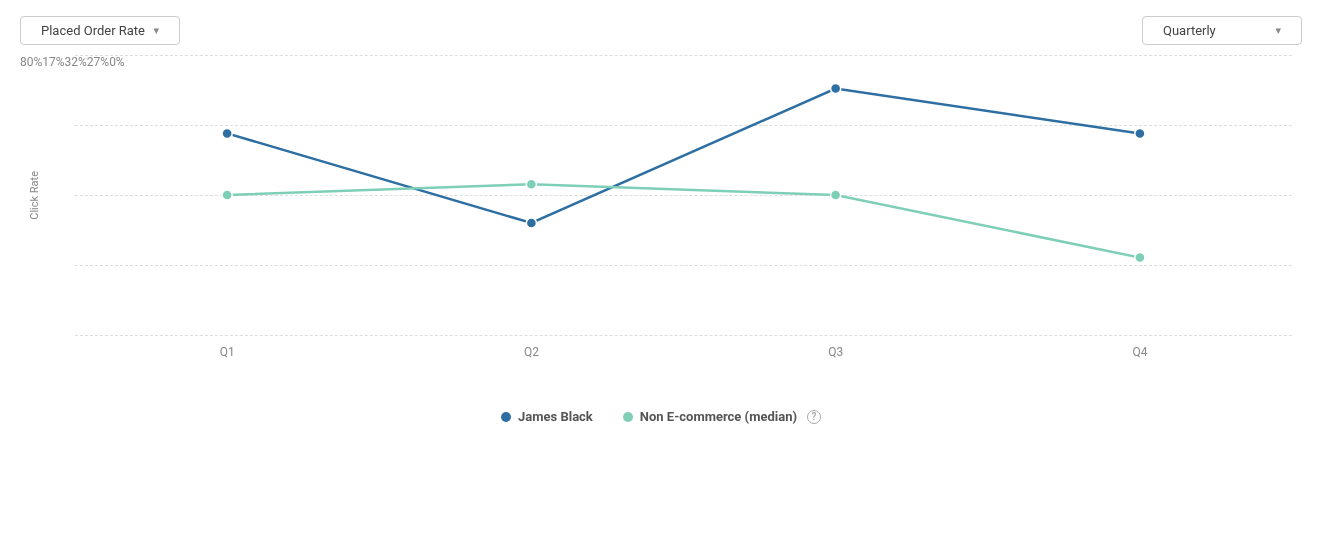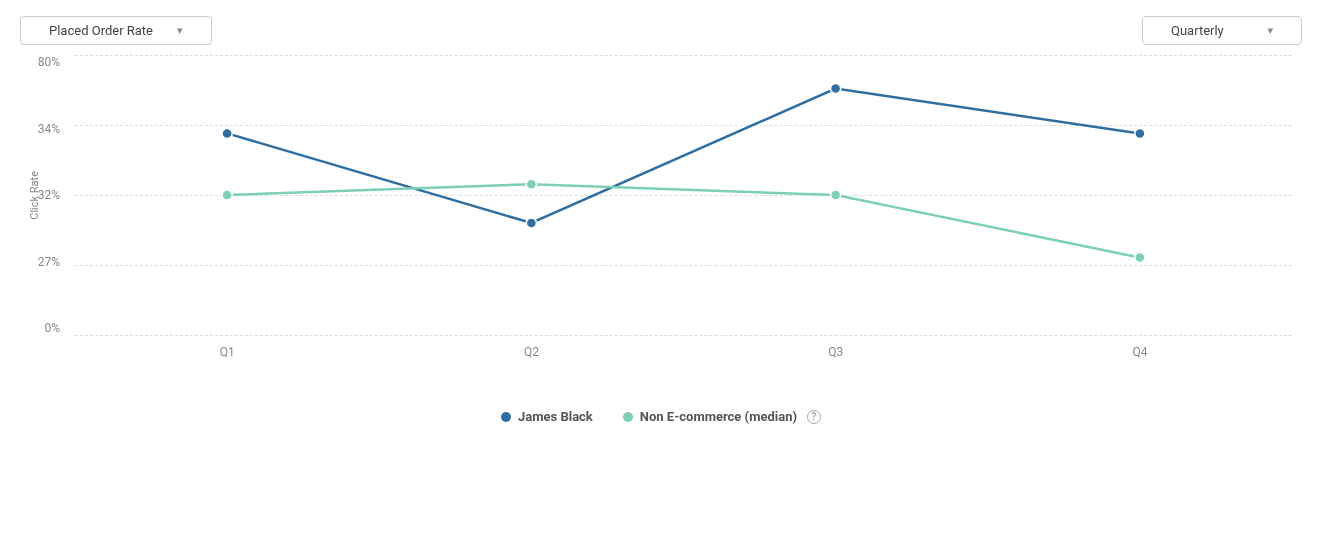--- a/index.html
+++ b/index.html
@@ -27,45 +27,45 @@
       display: flex;
       justify-content: space-between;
       align-items: center;
       margin-bottom: 10px;
     }
     .dropdown {
       display: flex;
       align-items: center;
       border: 1px solid #ccc;
       border-radius: 4px;
-      padding: 6px 28px;
+      padding: 6px 20px;
       font-size: 13px;
       color: #444;
       background: #fff;
       cursor: pointer;
-      gap: 24px;
+      gap: 8px;
       min-width: 160px;
     }
     .dropdown .chevron {
       margin-left: auto;
       color: #888;
       font-size: 11px;
     }
     .chart-area {
       position: relative;
       width: 100%;
       height: 340px;
     }
     .y-axis-labels {
       position: absolute;
       left: 0;
       top: 0;
       height: 280px;
       display: flex;
-      flex-direction: column;
+      flex-direction: row;
       justify-content: space-between;
       font-size: 12px;
       color: #888;
       width: 40px;
       text-align: right;
     }
     .chart-inner {
       position: absolute;
       left: 55px;
       top: 0;
@@ -148,21 +148,21 @@
   </div>
 
   <div class="chart-area">
 
     <div style="position:absolute;left:8px;top:0;height:280px;display:flex;align-items:center;">
       <span style="font-size:11px;color:#888;writing-mode:vertical-rl;transform:rotate(180deg);">Click Rate</span>
     </div>
 
     <div class="y-axis-labels">
       <span>80%</span>
-      <span>34%</span>
+      <span>17%</span>
       <span>32%</span>
       <span>27%</span>
       <span>0%</span>
     </div>
 
     <div class="chart-inner">
 
       <div class="grid-line" style="top: 0%;"></div>
       <div class="grid-line" style="top: 25%;"></div>
       <div class="grid-line" style="top: 50%;"></div>

